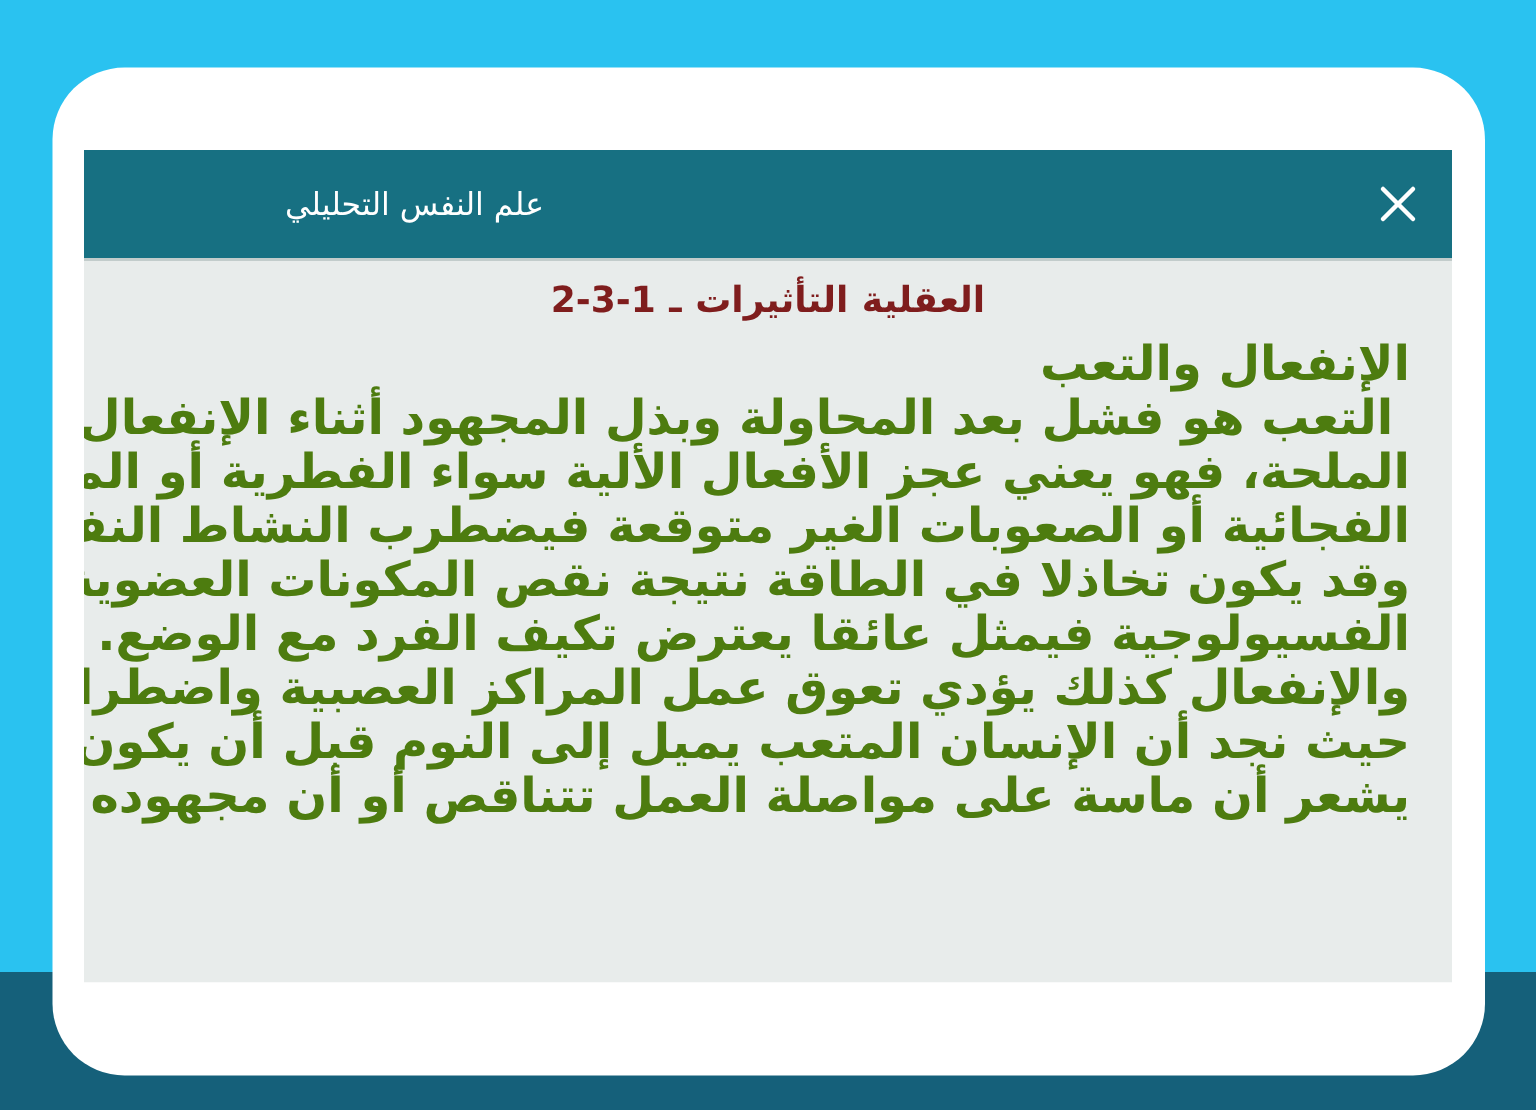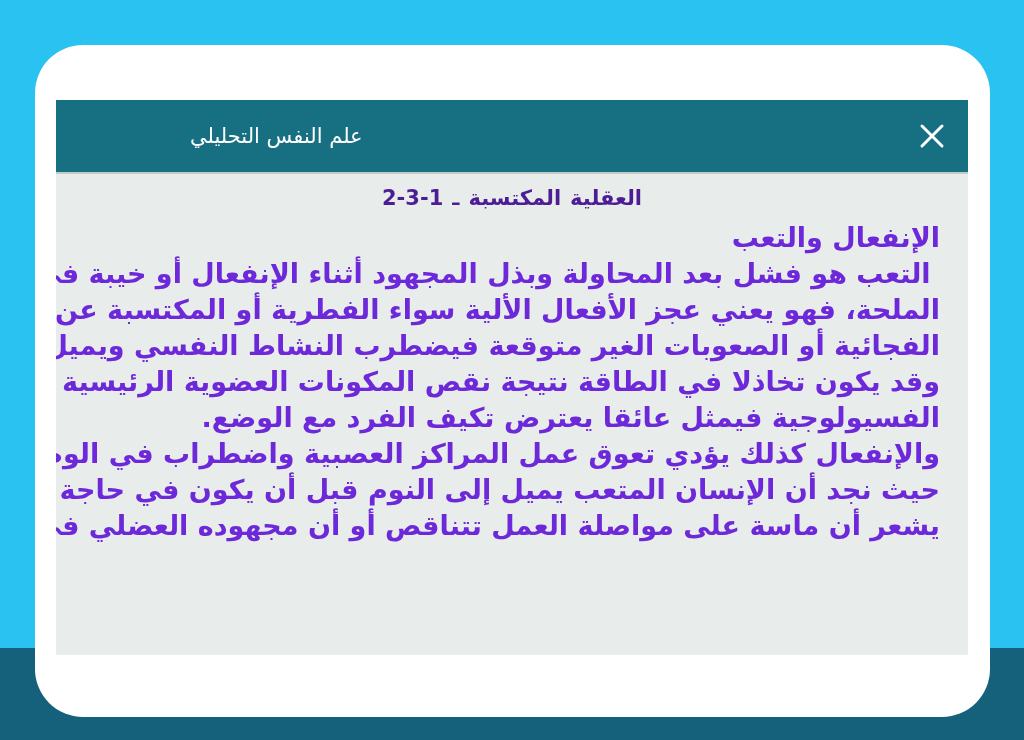--- a/index.html
+++ b/index.html
@@ -89,33 +89,33 @@
     background: #e8eceb;
     overflow: hidden;
     padding-top: 6px;
   }
   .section-heading {
     display: flex;
     direction: ltr;
     justify-content: center;
     align-items: baseline;
     gap: 9px;
-    color: #4c1d95;
-    font-size: 21px;
+    color: #7f1d1d;
+    font-size: 24px;
     font-weight: bold;
     margin: 6px 0 10px 0;
     white-space: nowrap;
   }
   .body-line {
     direction: rtl;
     text-align: right;
     white-space: pre;
-    font-size: 27px;
+    font-size: 32px;
     font-weight: bold;
-    color: #6d28d9;
+    color: #4d7c0f;
     line-height: 36px;
     padding: 0 28px 0 18px;
   }
 </style>
 </head>
 <body>
 
 <div class="stage">
 
   <div class="bottom-strip"></div>
@@ -136,21 +136,21 @@
           </svg>
         </span>
       </button>
     </div>
 
     <div class="content">
 
       <div class="section-heading">
         <span>2-3-1</span>
         <span>ـ</span>
-        <span>المكتسبة</span>
+        <span>التأثيرات</span>
         <span>العقلية</span>
       </div>
 
       <div class="body-line">الإنفعال والتعب</div>
       <div class="body-line"> التعب هو فشل بعد المحاولة وبذل المجهود أثناء الإنفعال أو خيبة في حل المشكلات</div>
       <div class="body-line">الملحة، فهو يعني عجز الأفعال الألية سواء الفطرية أو المكتسبة عن مواجهة التغيرات</div>
       <div class="body-line">الفجائية أو الصعوبات الغير متوقعة فيضطرب النشاط النفسي ويميل إلى الهبوط .</div>
       <div class="body-line">وقد يكون تخاذلا في الطاقة نتيجة نقص المكونات العضوية الرئيسية كالسكريات أو</div>
       <div class="body-line">الفسيولوجية فيمثل عائقا يعترض تكيف الفرد مع الوضع.</div>
       <div class="body-line">والإنفعال كذلك يؤدي تعوق عمل المراكز العصبية واضطراب في الوظائف</div>

